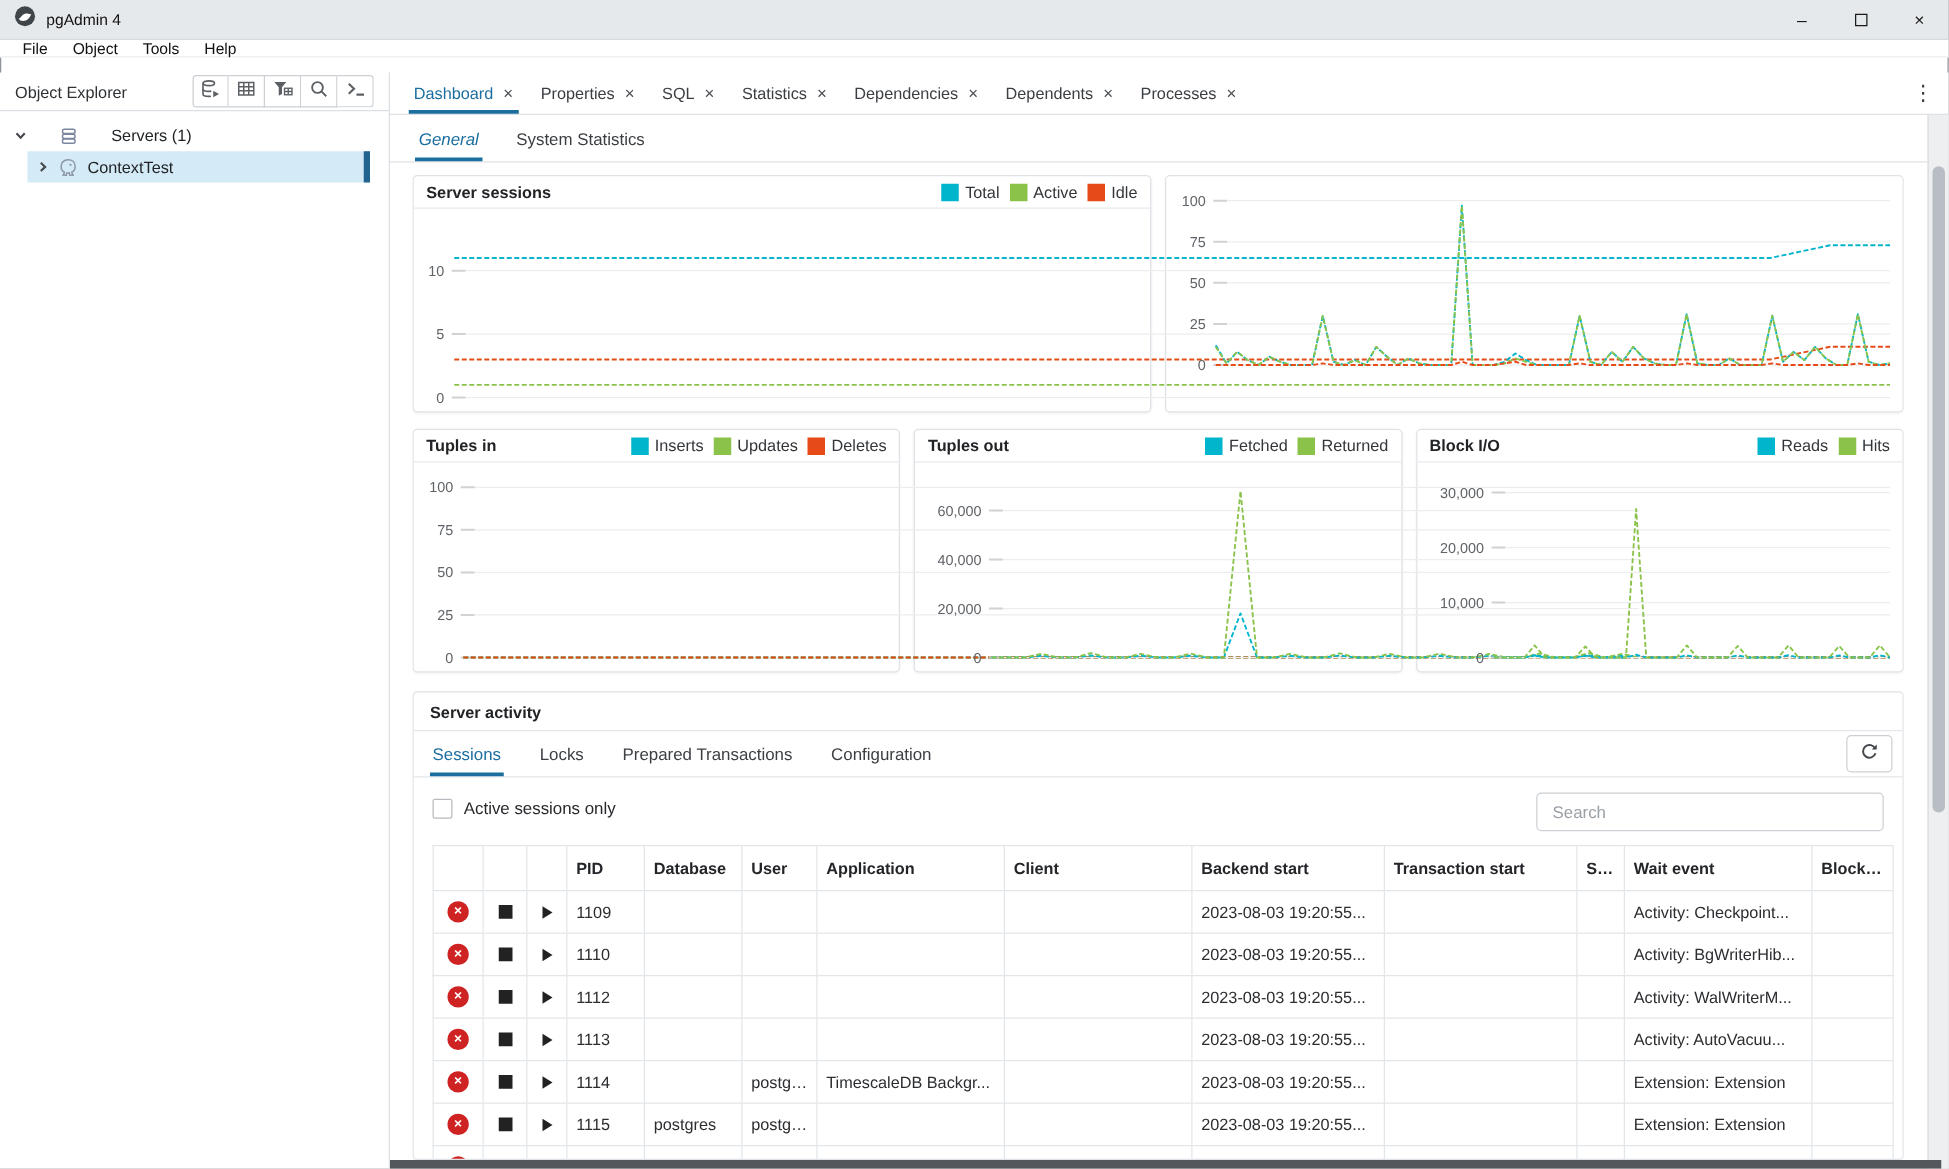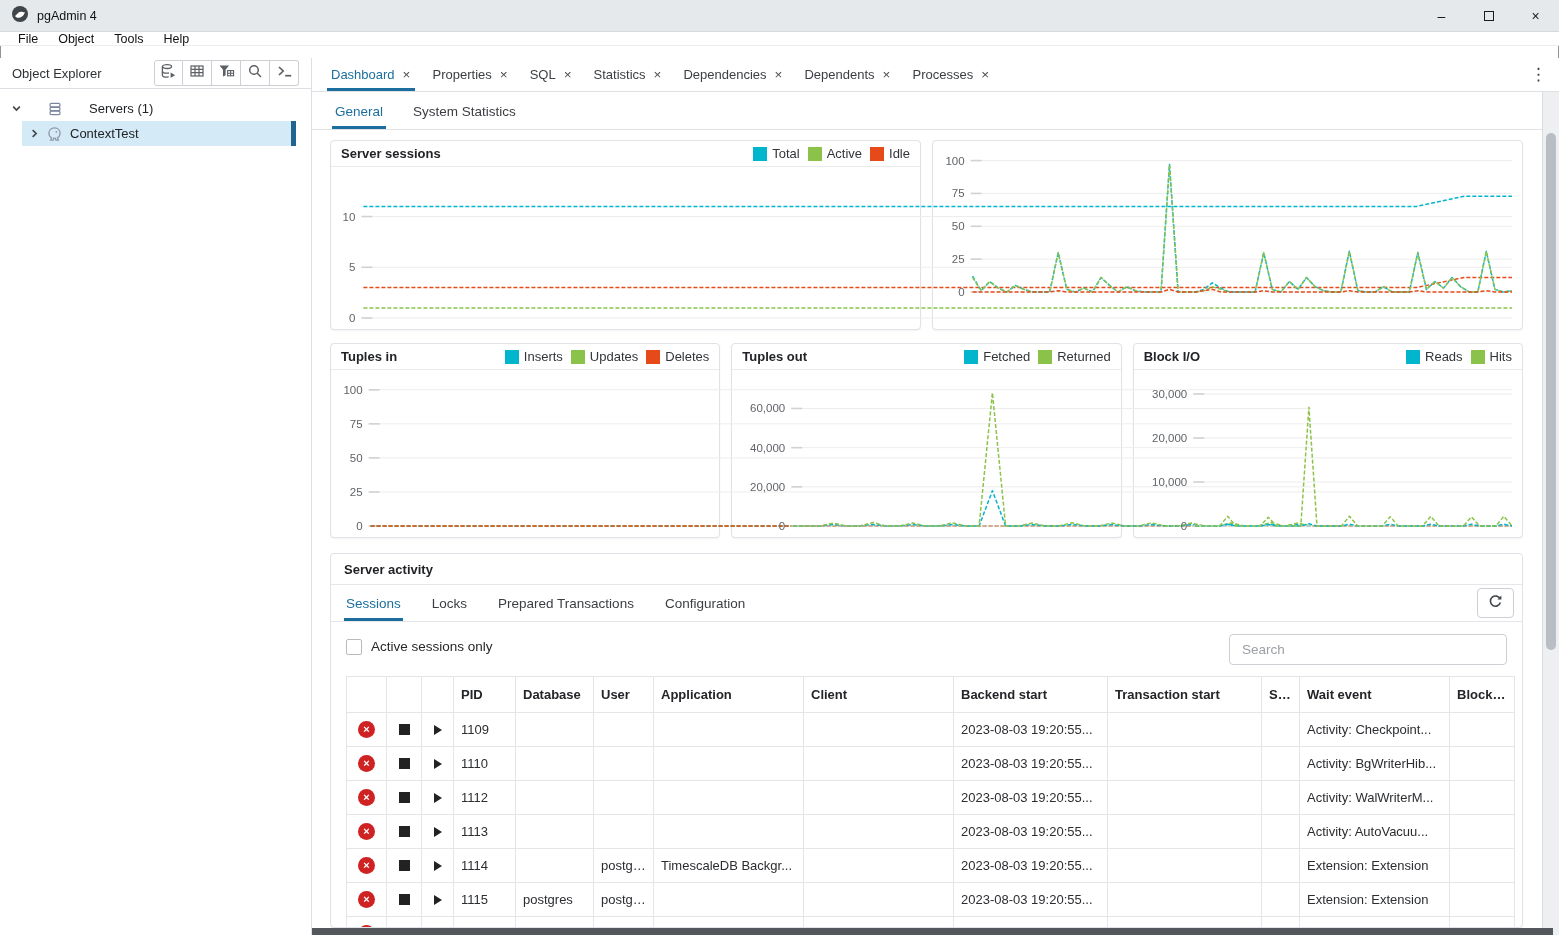--- a/index.html
+++ b/index.html
@@ -49,21 +49,21 @@
   .tab.active { color:var(--accent); }
   .tab.active::after { content:''; position:absolute; left:7px; right:7px; bottom:0; height:3px;
     background:var(--accent); }
   .tab-close { margin-left:8px; font-size:13.5px; color:#4a4d51; }
   .kebab { margin-left:auto; align-self:center; margin-right:12px; font-size:17px; color:#3c3f43;
     letter-spacing:0; line-height:1; }
   .content { position:absolute; top:34px; left:0; right:0; bottom:0; overflow:hidden; }
   .subtabs { height:38px; display:flex; align-items:flex-end; gap:30px; padding-left:23px;
     border-bottom:1px solid #dfe2e5; margin-right:17px; }
   .subtab { font-size:13.5px; color:#3b3e42; padding-bottom:10px; position:relative; }
-  .subtab.active { color:var(--accent); }
+  .subtab.active { color:var(--accent);font-style:italic; }
   .subtab.active::after { content:''; position:absolute; left:-3px; right:-3px; bottom:0;
     height:3px; background:var(--accent); }
   .charts { position:absolute; top:38px; left:18px; right:36px; bottom:5px; overflow:hidden; }
   .charts-row { display:flex; gap:11px; }
   #charts-row-1 { margin-top:10px; height:190px; }
   #charts-row-2 { margin-top:13px; height:195px; }
   .card { flex:1; background:#fff; border:1px solid #dfe2e6; border-radius:4px;
     box-shadow:0 1px 2px rgba(0,0,0,.05); display:flex; flex-direction:column; min-width:0; }
   .card-head { display:flex; align-items:center; padding:5px 10px; border-bottom:1px solid #e8eaec; }
   .card-title { font-size:13px; font-weight:bold; color:#212326; white-space:nowrap; }

